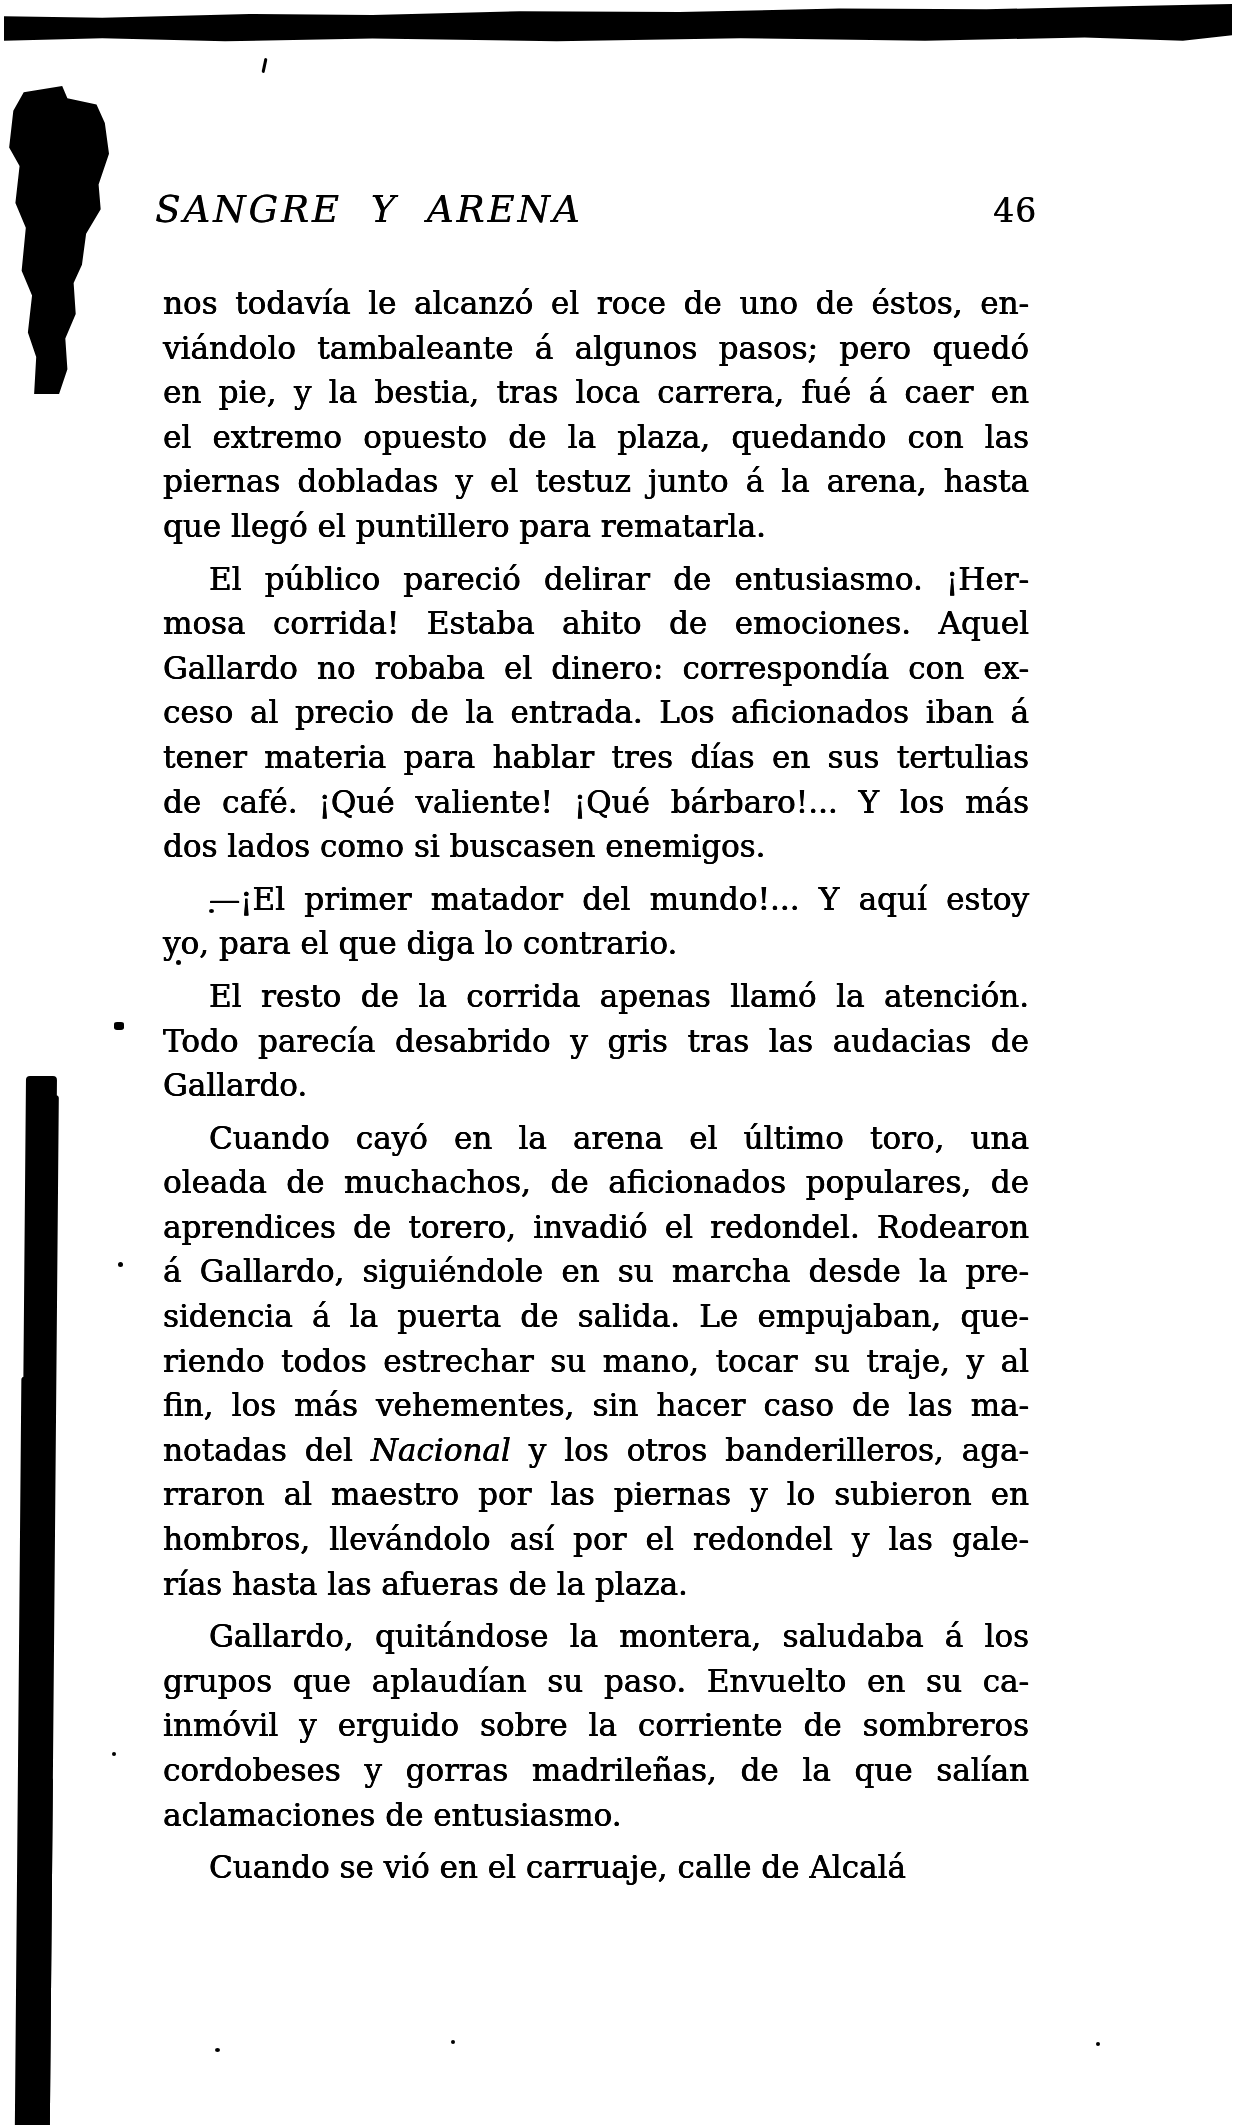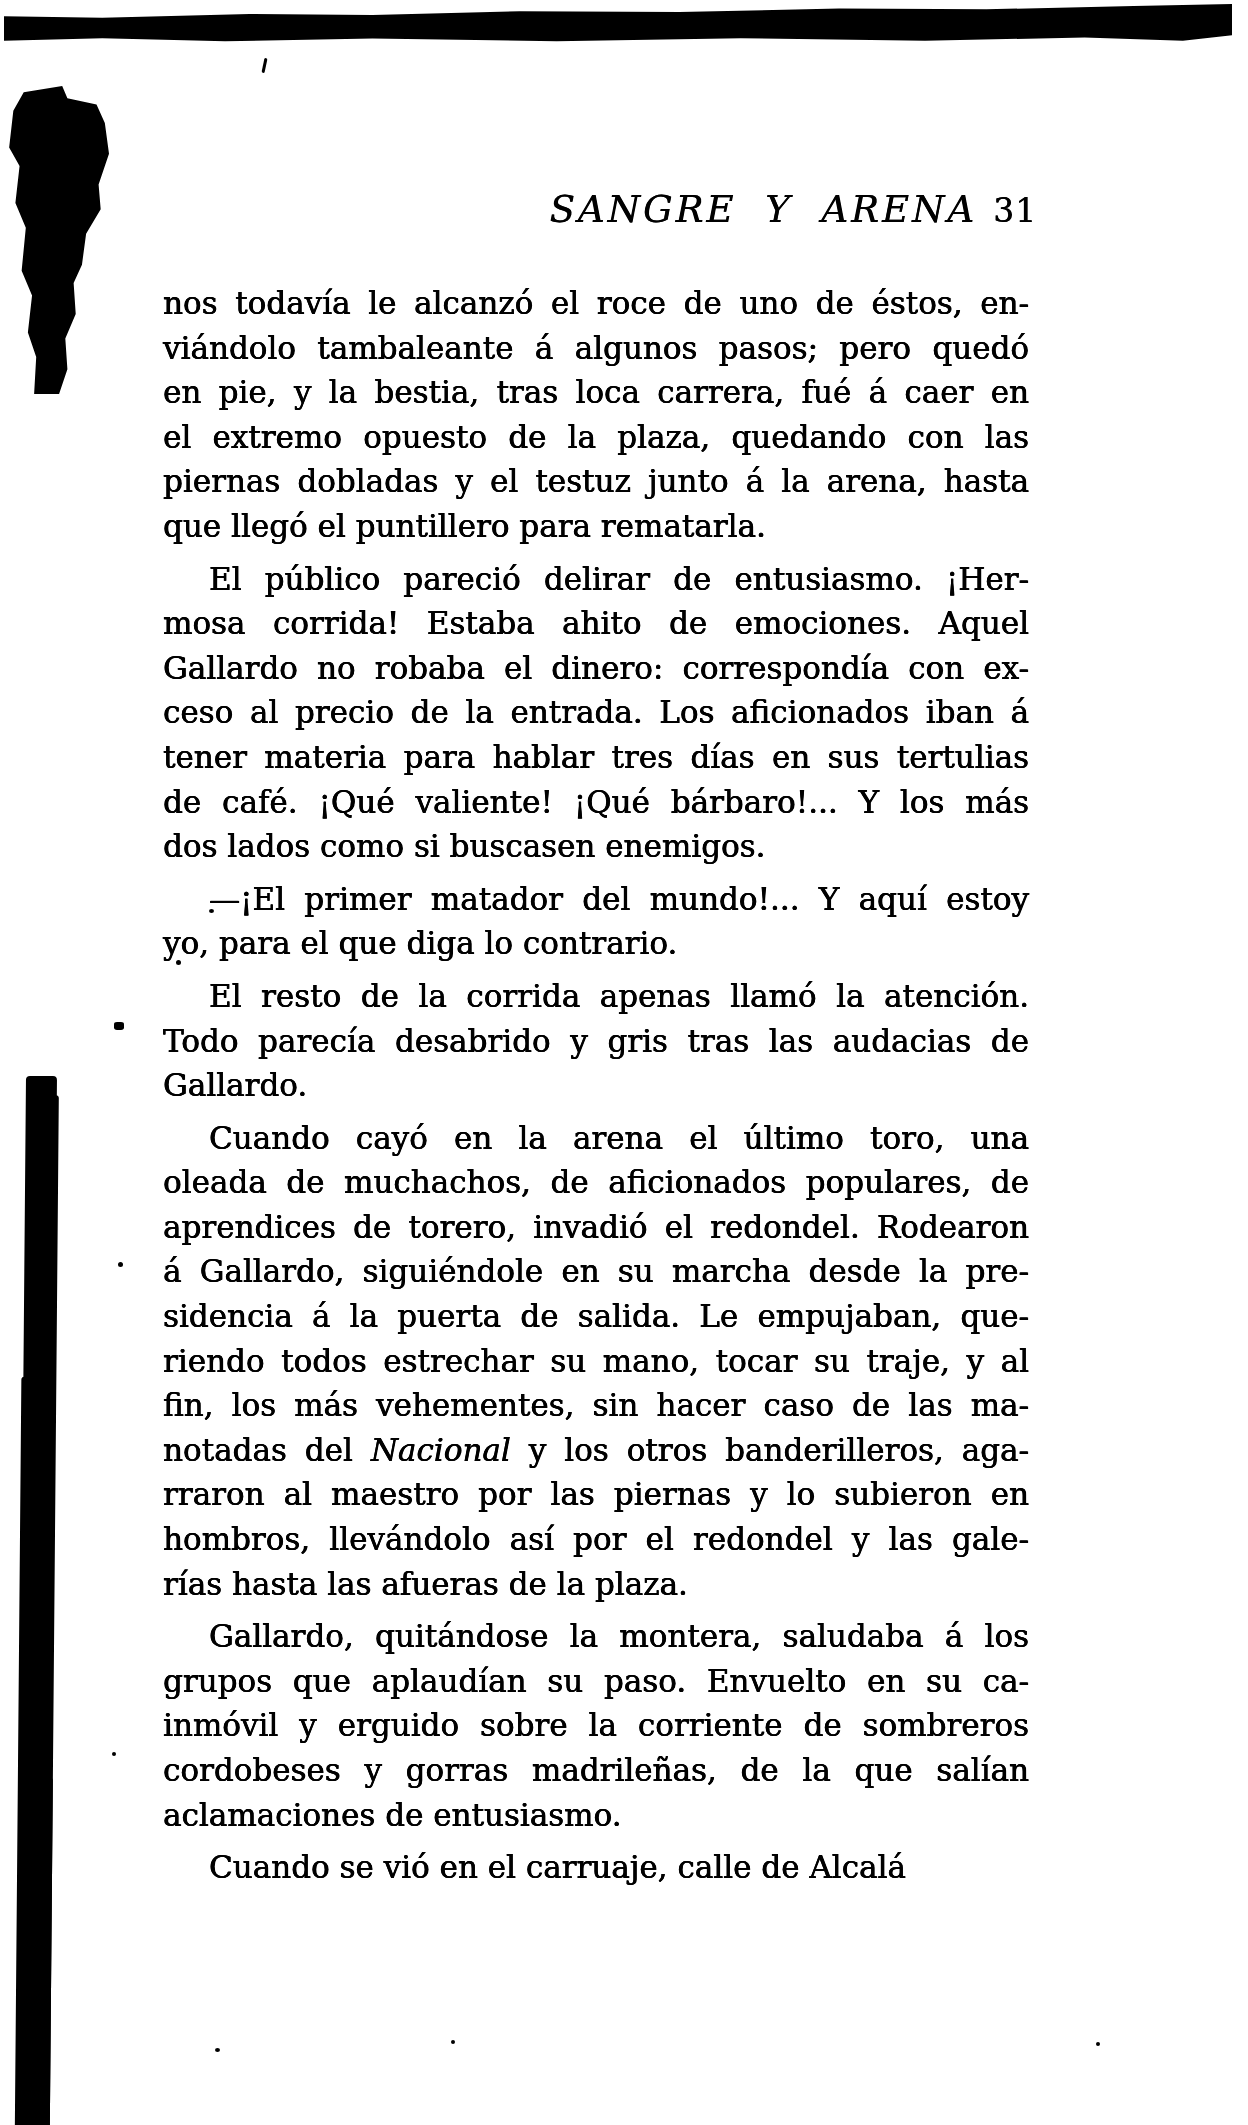--- a/index.html
+++ b/index.html
@@ -26,21 +26,21 @@
     position:absolute; left:26px; top:1076px; width:31px; height:1044px; background:var(--ink);
     transform:rotate(0.5deg); transform-origin:50% 0%; border-radius:4px;
     box-shadow:3px 18px 0 -1px var(--ink), -3px 300px 0 -1px var(--ink), 4px 700px 0 -2px var(--ink);
   }
   .speck { position:absolute; background:var(--ink); border-radius:50%; }
   .speck.slash { width:3px; height:15px; border-radius:2px; transform:rotate(12deg); }
   .speck.star { border-radius:30%; }
   
   .running-header { position:absolute; left:155px; top:188px; width:882px; height:46px; }
   .header-title {
-    position:absolute; left:0; right:60px; text-align:right;
+    position:absolute; left:0; right:60px; text-align:left;
     font-style:italic; font-size:37px; letter-spacing:3px; word-spacing:14px;
     text-shadow:0.4px 0 0 currentColor;
   }
   .page-number {
     position:absolute; right:0; top:3px; font-size:33px; letter-spacing:1px;
     text-shadow:0.4px 0 0 currentColor;
   }
   
   .text-body {
     position:absolute; left:155px; top:273px; width:882px;
@@ -66,21 +66,21 @@
   <div class="speck" style="left:176px;top:960px;width:5px;height:5px;"></div>
   <div class="speck star" style="left:114px;top:1022px;width:10px;height:8px;"></div>
   <div class="speck" style="left:118px;top:1262px;width:5px;height:5px;"></div>
   <div class="speck" style="left:112px;top:1752px;width:4px;height:4px;"></div>
   <div class="speck" style="left:215px;top:2048px;width:5px;height:4px;"></div>
   <div class="speck" style="left:451px;top:2040px;width:4px;height:4px;"></div>
   <div class="speck" style="left:1096px;top:2042px;width:4px;height:4px;"></div>
 
   <div class="running-header">
     <div class="header-title">SANGRE Y ARENA</div>
-    <div class="page-number">31</div>
+    <div class="page-number">46</div>
   </div>
 
   <div class="text-body">
       <div class="paragraph">
         <div class="line">nos todavía le alcanzó el roce de uno de éstos, en-</div>
         <div class="line">viándolo tambaleante á algunos pasos; pero quedó</div>
         <div class="line">en pie, y la bestia, tras loca carrera, fué á caer en</div>
         <div class="line">el extremo opuesto de la plaza, quedando con las</div>
         <div class="line">piernas dobladas y el testuz junto á la arena, hasta</div>
         <div class="line last">que llegó el puntillero para rematarla.</div>

